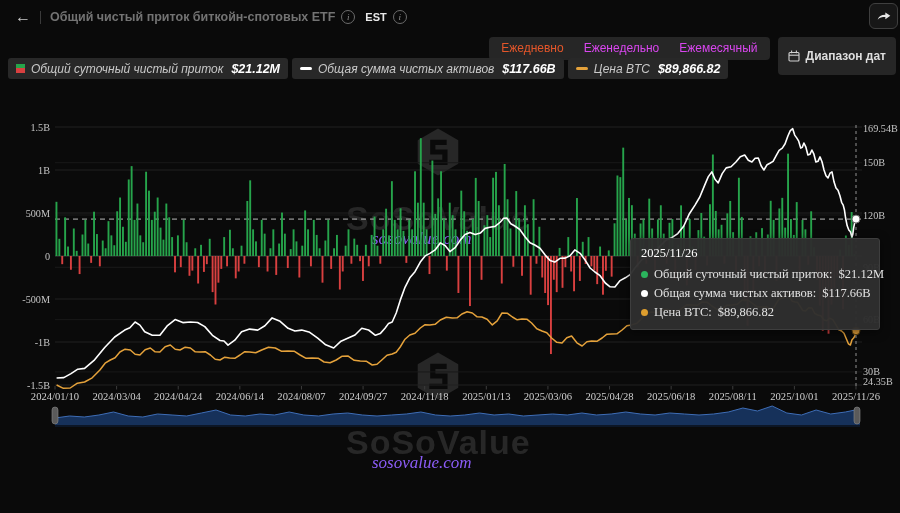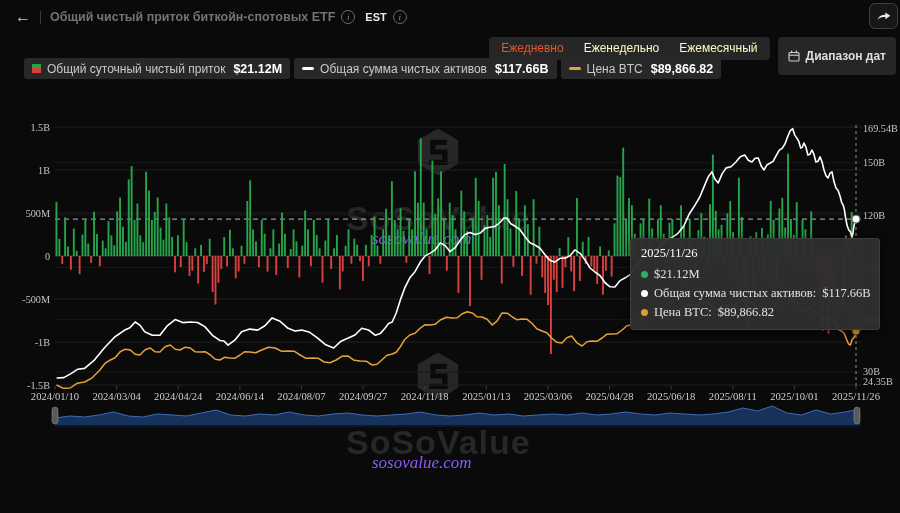--- a/index.html
+++ b/index.html
@@ -12,26 +12,26 @@
   .title{color:#737373;font-weight:bold;font-size:12.5px;}
   .info{width:12px;height:12px;border:1px solid #6c6c6c;border-radius:50%;color:#8e8e8e;font-size:9px;
         display:flex;align-items:center;justify-content:center;margin-left:6px;
         font-family:"Liberation Serif",serif;font-style:italic;flex:none;}
   .est{color:#e8e8e8;font-weight:bold;font-size:11px;margin-left:10px;}
   .share-btn{position:absolute;top:3px;right:2px;width:27px;height:24px;border:1px solid #3f3f3f;
         border-radius:6px;background:#171717;display:flex;align-items:center;justify-content:center;z-index:3;}
   
   .controls{position:absolute;top:37px;right:4px;display:flex;gap:8px;z-index:3;}
   .seg{display:flex;background:#262626;border-radius:4px;height:23px;align-items:center;padding:0 2px;}
-  .seg-opt{padding:0 10px;font-size:12px;color:#fef9c3;line-height:23px;cursor:default;}
+  .seg-opt{padding:0 10px;font-size:12px;color:#d946ef;line-height:23px;cursor:default;}
   .seg-opt.active{color:#e4562a;}
   .range-btn{display:flex;align-items:center;gap:6px;background:#262626;border-radius:4px;height:38px;
         padding:0 10px;color:#dedede;font-size:12px;font-weight:bold;}
   
-  .legend{position:absolute;top:58px;left:24px;display:flex;gap:4px;z-index:3;}
+  .legend{position:absolute;top:58px;left:8px;display:flex;gap:4px;z-index:3;font-style:italic;}
   .pill{display:flex;align-items:center;gap:6px;background:#282828;border-radius:3px;height:21px;
         padding:0 8px;font-size:12px;color:#c9c9c9;white-space:nowrap;}
   .pill b{color:#fff;font-size:12.5px;margin-left:2px;}
   .sw-split{width:9px;height:9px;flex:none;}
   .sw-bar{width:12px;height:3px;border-radius:2px;flex:none;}
   
   .wm{position:absolute;left:346px;display:flex;align-items:center;gap:24px;z-index:1;flex-direction:column;}
   .wm-top{top:126px;}
   .wm-bottom{top:350px;}
   .wm-text .brand{font-size:34px;font-weight:bold;color:#272727;letter-spacing:1px;line-height:32px;}
@@ -468,20 +468,21 @@
         <line x1="55" y1="426" x2="860" y2="426" stroke="#0c1626" stroke-width="2"></line>
         <rect x="52" y="407" width="6" height="17" rx="3" fill="#5a5a5a" stroke="#8a8a8a" stroke-width="0.6"></rect>
         <rect x="854" y="407" width="6" height="17" rx="3" fill="#5a5a5a" stroke="#8a8a8a" stroke-width="0.6"></rect>
       </g>
     </svg>
 
   <div class="tooltip">
     <div class="tt-date">2025/11/26</div>
     <div class="tt-row">
       <span class="tt-dot" style="background: rgb(43, 180, 93);"></span>
+      <span>Общий суточный чистый приток:</span>
       <span>$21.12M</span>
     </div>
     <div class="tt-row">
       <span class="tt-dot" style="background: rgb(255, 255, 255);"></span>
       <span>Общая сумма чистых активов:</span>
       <span>$117.66B</span>
     </div>
     <div class="tt-row">
       <span class="tt-dot" style="background: rgb(222, 158, 46);"></span>
       <span>Цена BTC:</span>

